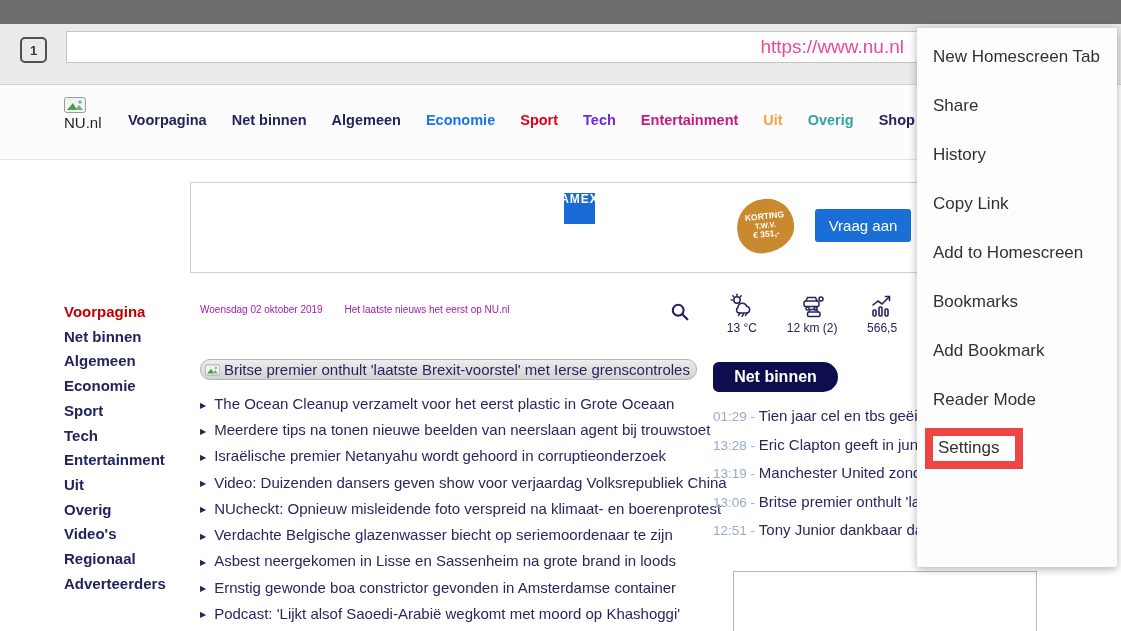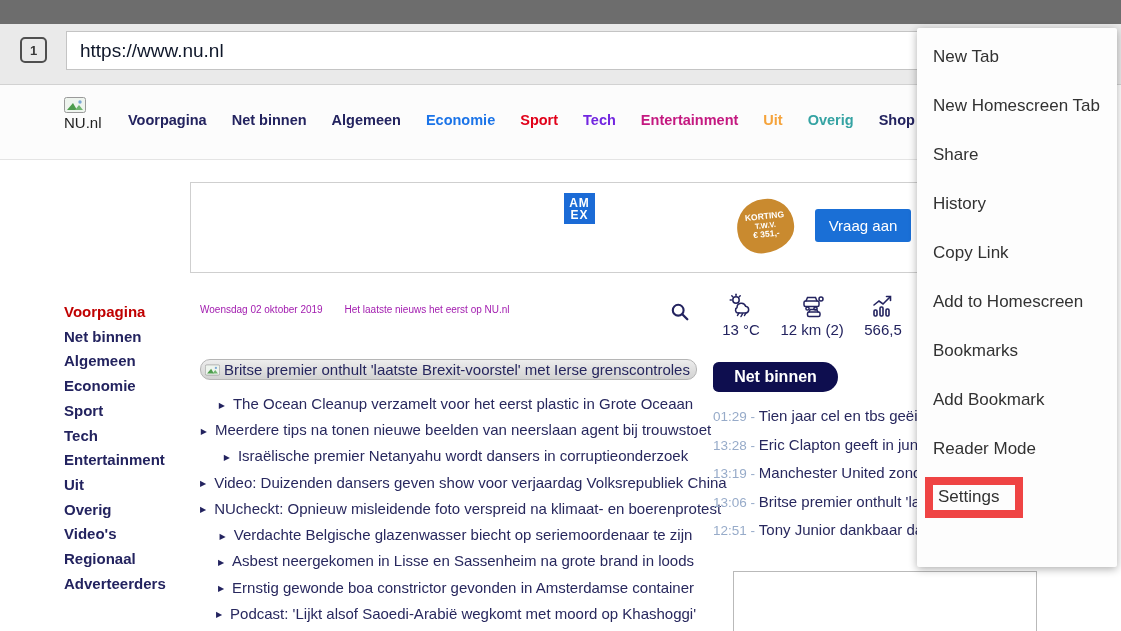--- a/index.html
+++ b/index.html
@@ -10,36 +10,36 @@
   }
   
   .statusbar { position:absolute; left:0; top:0; width:1121px; height:24px; background:#6d6d6d; }
   .toolbar   { position:absolute; left:0; top:24px; width:1121px; height:61px; background:#eaeaea; border-bottom:1px solid #d2d2d2; }
   .tabbtn {
     position:absolute; left:20px; top:13px; width:27px; height:26px;
     background:transparent; border:2px solid #4f4f4f; border-radius:5px;
     font:bold 13px "Liberation Sans",sans-serif; color:#3a3a3a; cursor:pointer;
   }
   .urlbar {
-    position:absolute; left:66px; top:7px; width:852px; height:39px;
+    position:absolute; left:66px; top:7px; width:852px; height:32px;
     background:#fff; border:1px solid #c4c4c4; padding:0 13px;
-    font:19px "Liberation Sans",sans-serif; color:#0f172a;
+    font:19px "Liberation Sans",sans-serif; color:#ec4899;text-align:right;
   }
   
   .siteheader { position:absolute; left:0; top:85px; width:990px; height:75px; background:#fcfcfc; border-bottom:1px solid #e4e4e4; }
   .logo { position:absolute; left:64px; top:12px; width:54px; }
   .logo .alt { font-size:15px; color:#222; margin-top:1px; }
   .nav { position:absolute; left:128px; top:27px; display:flex; gap:25px; align-items:center; }
   .nav a { font-weight:bold; font-size:14.5px; text-decoration:none; white-space:nowrap; cursor:pointer; display:flex; align-items:center; gap:5px; }
   
   .ad { position:absolute; left:190px; top:182px; width:741px; height:91px; background:#fff; border:1px solid #cfcfcf; }
   .amex {
     position:absolute; left:373px; top:10px; width:31px; height:31px; background:#1b6bd6;
     color:#fff; font-weight:bold; font-size:12px; line-height:12px; text-align:center;
-    display:flex; flex-direction:column; justify-content:center; letter-spacing:1px; overflow:hidden;
+    display:flex; flex-direction:row; justify-content:center; letter-spacing:1px; overflow:hidden;
   }
   .badge {
     position:absolute; left:546px; top:16px; width:57px; height:54px; background:#c98a2f;
     border-radius:52% 48% 60% 44% / 55% 52% 48% 46%; transform:rotate(-6deg);
     color:#fff; font-weight:bold; text-align:center; display:flex; flex-direction:column; justify-content:center; line-height:1.15;
   }
   .badge .b1 { font-size:8.5px; } .badge .b2 { font-size:7.5px; } .badge .b3 { font-size:8.5px; }
   .cta {
     position:absolute; left:624px; top:26px; width:96px; height:33px; background:#1a6fd6; border:none;
     color:#fff; font:15px "Liberation Sans",sans-serif; border-radius:3px; cursor:pointer;
@@ -47,29 +47,29 @@
   
   .sidebar { position:absolute; left:64px; top:300px; width:135px; list-style:none; }
   .sidebar li { line-height:24.7px; font-weight:bold; font-size:15px; cursor:pointer; white-space:nowrap; }
   
   .dateline { position:absolute; left:200px; top:304px; font-size:10px; color:#a21caf; white-space:nowrap; }
   .dateline .tag { margin-left:19px; }
   .searchbtn { position:absolute; left:671px; top:302px; width:20px; height:20px; background:none; border:none; cursor:pointer; }
   
   .widgets { position:absolute; left:712px; top:292px; width:200px; display:flex; justify-content:space-around; }
   .widget { display:flex; flex-direction:column; align-items:center; cursor:pointer; }
-  .widget .val { margin-top:3px; font-size:15px; color:#23235f; white-space:nowrap; }
+  .widget .val { margin-top:3px; font-size:12px; color:#23235f; white-space:nowrap; }
   
   .headlinebar {
     position:absolute; left:200px; top:359px; width:497px; height:21px;
     background:linear-gradient(#ededed,#d2d2d2); border:1px solid #b5b5b5; border-radius:10px;
     display:flex; align-items:center; gap:4px; padding:0 4px; overflow:hidden; cursor:pointer;
   }
   .headlinebar span { font-size:15px; color:#26265e; white-space:nowrap; }
-  .news { position:absolute; left:200px; top:392px; width:512px; list-style:none;text-align:center; }
+  .news { position:absolute; left:200px; top:392px; width:512px; list-style:none; }
   .news li { line-height:24.72px; font-size:15px; color:#28285e; cursor:pointer; white-space:nowrap; }
   .news li .bullet { color:#23235f; font-size:8px; margin-right:8px; vertical-align:1.5px; }
   
   .nbpill {
     position:absolute; left:713px; top:362px; width:125px; height:30px; background:#0e0e4f;
     color:#fff; font-weight:bold; font-size:16px; display:flex; align-items:center; justify-content:center;
     border-radius:6px 16px 16px 6px;
   }
   .nblist { position:absolute; left:713px; top:402px; width:204px; overflow:hidden; list-style:none; }
   .nblist li { line-height:27.6px; font-size:15px; color:#28285e; white-space:nowrap; cursor:pointer; }
@@ -216,42 +216,41 @@
     <polygon points="3,13 9,6 13,13" fill="#4d9c4d"></polygon>
     <polygon points="11,13 15,8 19,13" fill="#6fb56f"></polygon>
     <circle cx="16" cy="5" r="1.7" fill="#7aa7d6"></circle>
   </svg>
   <span>Britse premier onthult 'laatste Brexit-voorstel' met Ierse grenscontroles</span>
 </div>
 
 <ul class="news">
   <li><span class="bullet">▶</span><span>The Ocean Cleanup verzamelt voor het eerst plastic in Grote Oceaan</span></li>
   <li><span class="bullet">▶</span><span>Meerdere tips na tonen nieuwe beelden van neerslaan agent bij trouwstoet</span></li>
-  <li><span class="bullet">▶</span><span>Israëlische premier Netanyahu wordt dansers in corruptieonderzoek</span></li>
+  <li><span class="bullet">▶</span><span>Israëlische premier Netanyahu wordt gehoord in corruptieonderzoek</span></li>
   <li><span class="bullet">▶</span><span>Video: Duizenden dansers geven show voor verjaardag Volksrepubliek China</span></li>
   <li><span class="bullet">▶</span><span>NUcheckt: Opnieuw misleidende foto verspreid na klimaat- en boerenprotest</span></li>
   <li><span class="bullet">▶</span><span>Verdachte Belgische glazenwasser biecht op seriemoordenaar te zijn</span></li>
   <li><span class="bullet">▶</span><span>Asbest neergekomen in Lisse en Sassenheim na grote brand in loods</span></li>
   <li><span class="bullet">▶</span><span>Ernstig gewonde boa constrictor gevonden in Amsterdamse container</span></li>
   <li><span class="bullet">▶</span><span>Podcast: 'Lijkt alsof Saoedi-Arabië wegkomt met moord op Khashoggi'</span></li>
 </ul>
 
 <div class="nbpill">Net binnen</div>
 <ul class="nblist">
   <li><span class="t">01:29</span><span class="t"> - </span><span>Tien jaar cel en tbs geëist</span></li>
   <li><span class="t">13:28</span><span class="t"> - </span><span>Eric Clapton geeft in juni 2</span></li>
   <li><span class="t">13:19</span><span class="t"> - </span><span>Manchester United zonder</span></li>
   <li><span class="t">13:06</span><span class="t"> - </span><span>Britse premier onthult 'la</span></li>
   <li><span class="t">12:51</span><span class="t"> - </span><span>Tony Junior dankbaar dat</span></li>
 </ul>
 
 <div class="emptybox"></div>
 
 <div class="menu">
-  <div class="menu-item">New Tab</div>
   <div class="menu-item">New Homescreen Tab</div>
   <div class="menu-item">Share</div>
   <div class="menu-item">History</div>
   <div class="menu-item">Copy Link</div>
   <div class="menu-item">Add to Homescreen</div>
   <div class="menu-item">Bookmarks</div>
   <div class="menu-item">Add Bookmark</div>
   <div class="menu-item">Reader Mode</div>
   <div class="menu-item">
     <span class="hl">Settings</span>

